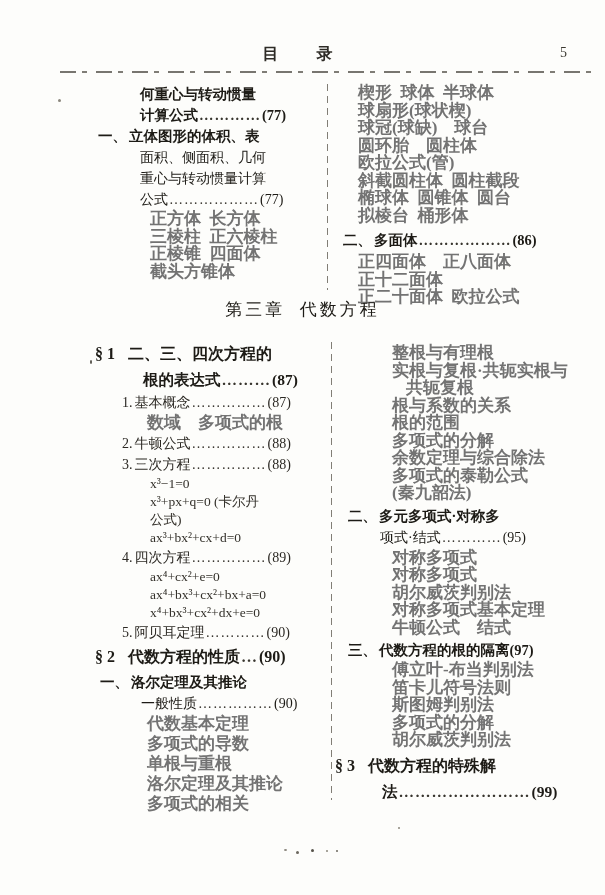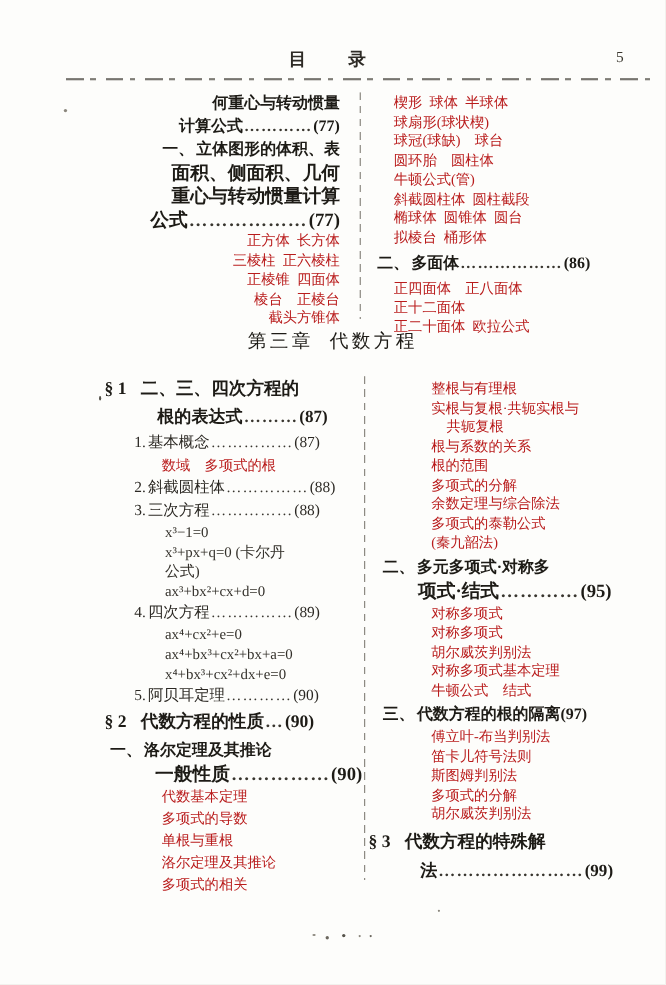--- a/index.html
+++ b/index.html
@@ -29,38 +29,38 @@
   }
   #vdiv-top{left:327px;top:84px;height:206px;}
   #vdiv-bottom{left:331px;top:342px;height:458px;}
   
   .chapter{
     position:absolute;top:298px;left:0;width:100%;text-align:center;
     font-size:17px;font-weight:400;letter-spacing:3px;color:#1d1b16;white-space:pre;
   }
   
   .col{position:absolute;}
-  #col-top-left   {left:84px; top:84px; width:225px;text-align:right;}
+  #col-top-left   {left:98px; top:84px; width:225px;}
   #col-top-right  {left:343px;top:84px; width:256px;}
   #col-bot-left   {left:95px; top:340px;width:235px;}
   #col-bot-right  {left:348px;top:344px;width:252px;}
   
   .line{white-space:pre;}
   .num{display:inline-block;}
   .dots{letter-spacing:1px;margin:0 1px;color:#38352e;}
   .st-s    {font-size:16px;line-height:27px;font-weight:700;color:#1d1b16;}
   .st-s .num{margin-right:13px;}
   .st-scont{font-size:15.5px;line-height:25px;font-weight:700;color:#1d1b16;}
   .st-sec  {font-size:14.5px;line-height:21px;font-weight:700;color:#1d1b16;}
   .st-sec .num{margin-right:2px;}
-  .st-seccont{font-size:17px;line-height:21px;font-weight:700;color:#1d1b16;}
+  .st-seccont{font-size:14px;line-height:21px;font-weight:400;color:#1d1b16;}
   .st-hcont{font-size:14.5px;line-height:21px;font-weight:700;color:#1d1b16;}
   .st-n    {font-size:14px;line-height:21px;}
   .st-n .num{margin-right:2px;}
-  .st-t,.st-t2{font-size:13px;line-height:17.5px;color:#b91c1c;}
+  .st-t,.st-t2{font-size:17px;line-height:17.5px;color:#737373;font-weight:bold;}
   .st-eq   {font-size:13.5px;line-height:18px;color:#33302a;}
   .st-eqc  {font-size:13.5px;line-height:18px;color:#33302a;}
   
   #col-top-left  .st-hcont  {padding-left:42px;}
   #col-top-left  .st-seccont{padding-left:42px;}
   #col-top-left  .st-t      {padding-left:52px;}
   #col-top-right .st-t      {padding-left:15px;}
   #col-top-right .st-sec    {margin-top:6px;margin-bottom:2px;}
   #col-bot-left  .st-scont  {padding-left:48px;}
   #col-bot-left  .st-n      {padding-left:27px;}
@@ -94,49 +94,48 @@
 
   <div class="line st-hcont"><span class="txt">何重心与转动惯量</span></div>
       <div class="line st-hcont"><span class="txt">计算公式</span><span class="dots">…………</span><span class="pg">(77)</span></div>
       <div class="line st-sec"><span class="num">一、</span><span class="txt">立体图形的体积、表</span></div>
       <div class="line st-seccont"><span class="txt">面积、侧面积、几何</span></div>
       <div class="line st-seccont"><span class="txt">重心与转动惯量计算</span></div>
       <div class="line st-seccont"><span class="txt">公式</span><span class="dots">………………</span><span class="pg">(77)</span></div>
       <div class="line st-t"><span class="txt">正方体  长方体</span></div>
       <div class="line st-t"><span class="txt">三棱柱  正六棱柱</span></div>
       <div class="line st-t"><span class="txt">正棱锥  四面体</span></div>
-      <div class="line st-t"><span class="txt">棱台    正棱台</span></div>
       <div class="line st-t"><span class="txt">截头方锥体</span></div>
     </div>
 
   <div class="col" id="col-top-right">
 
   <div class="line st-t"><span class="txt">楔形  球体  半球体</span></div>
       <div class="line st-t"><span class="txt">球扇形(球状楔)</span></div>
       <div class="line st-t"><span class="txt">球冠(球缺)    球台</span></div>
       <div class="line st-t"><span class="txt">圆环胎    圆柱体</span></div>
-      <div class="line st-t"><span class="txt">牛顿公式(管)</span></div>
+      <div class="line st-t"><span class="txt">欧拉公式(管)</span></div>
       <div class="line st-t"><span class="txt">斜截圆柱体  圆柱截段</span></div>
       <div class="line st-t"><span class="txt">椭球体  圆锥体  圆台</span></div>
       <div class="line st-t"><span class="txt">拟棱台  桶形体</span></div>
       <div class="line st-sec"><span class="num">二、</span><span class="txt">多面体</span><span class="dots">………………</span><span class="pg">(86)</span></div>
       <div class="line st-t"><span class="txt">正四面体    正八面体</span></div>
       <div class="line st-t"><span class="txt">正十二面体</span></div>
       <div class="line st-t"><span class="txt">正二十面体  欧拉公式</span></div>
     </div>
 
   <div class="chapter">第三章  代数方程</div>
 
   <div class="col" id="col-bot-left">
 
   <div class="line st-s"><span class="num">§ 1</span><span class="txt">二、三、四次方程的</span></div>
       <div class="line st-scont"><span class="txt">根的表达式</span><span class="dots">………</span><span class="pg">(87)</span></div>
       <div class="line st-n"><span class="num">1.</span><span class="txt">基本概念</span><span class="dots">……………</span><span class="pg">(87)</span></div>
       <div class="line st-t"><span class="txt">数域    多项式的根</span></div>
-      <div class="line st-n"><span class="num">2.</span><span class="txt">斜截圆柱体</span><span class="dots">……………</span><span class="pg">(88)</span></div>
+      <div class="line st-n"><span class="num">2.</span><span class="txt">牛顿公式</span><span class="dots">……………</span><span class="pg">(88)</span></div>
       <div class="line st-n"><span class="num">3.</span><span class="txt">三次方程</span><span class="dots">……………</span><span class="pg">(88)</span></div>
       <div class="line st-eq"><span class="txt">x³−1=0</span></div>
       <div class="line st-eq"><span class="txt">x³+px+q=0 (卡尔丹</span></div>
       <div class="line st-eqc"><span class="txt">公式)</span></div>
       <div class="line st-eq"><span class="txt">ax³+bx²+cx+d=0</span></div>
       <div class="line st-n"><span class="num">4.</span><span class="txt">四次方程</span><span class="dots">……………</span><span class="pg">(89)</span></div>
       <div class="line st-eq"><span class="txt">ax⁴+cx²+e=0</span></div>
       <div class="line st-eq"><span class="txt">ax⁴+bx³+cx²+bx+a=0</span></div>
       <div class="line st-eq"><span class="txt">x⁴+bx³+cx²+dx+e=0</span></div>
       <div class="line st-n"><span class="num">5.</span><span class="txt">阿贝耳定理</span><span class="dots">…………</span><span class="pg">(90)</span></div>

